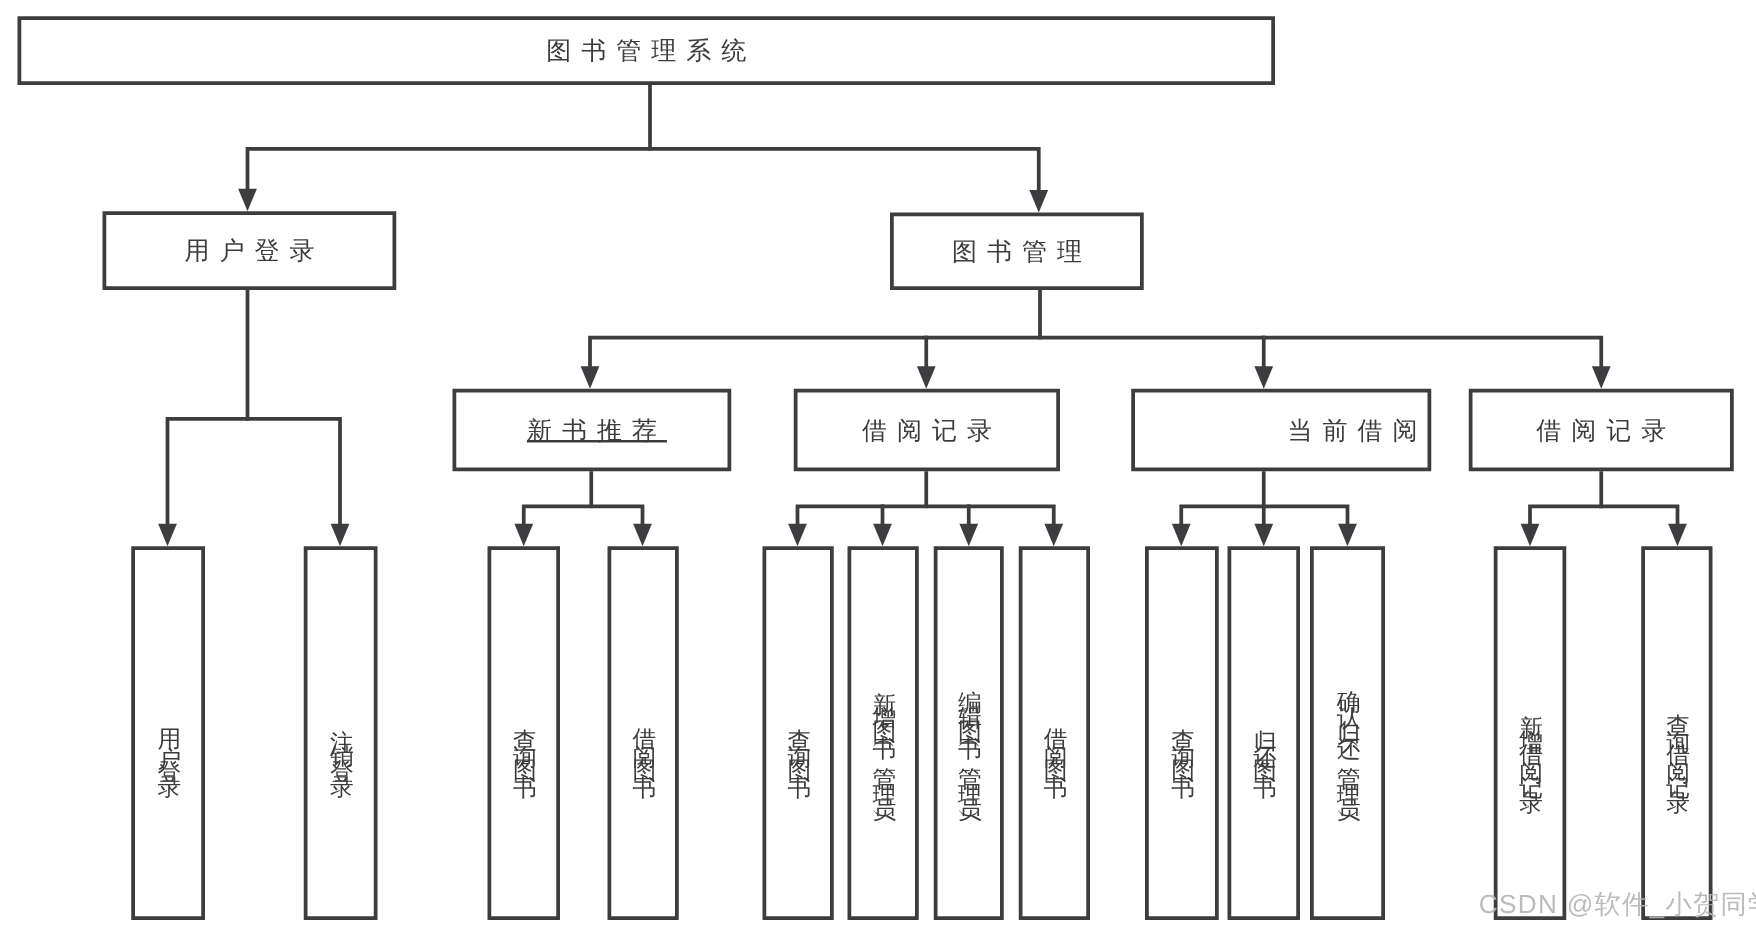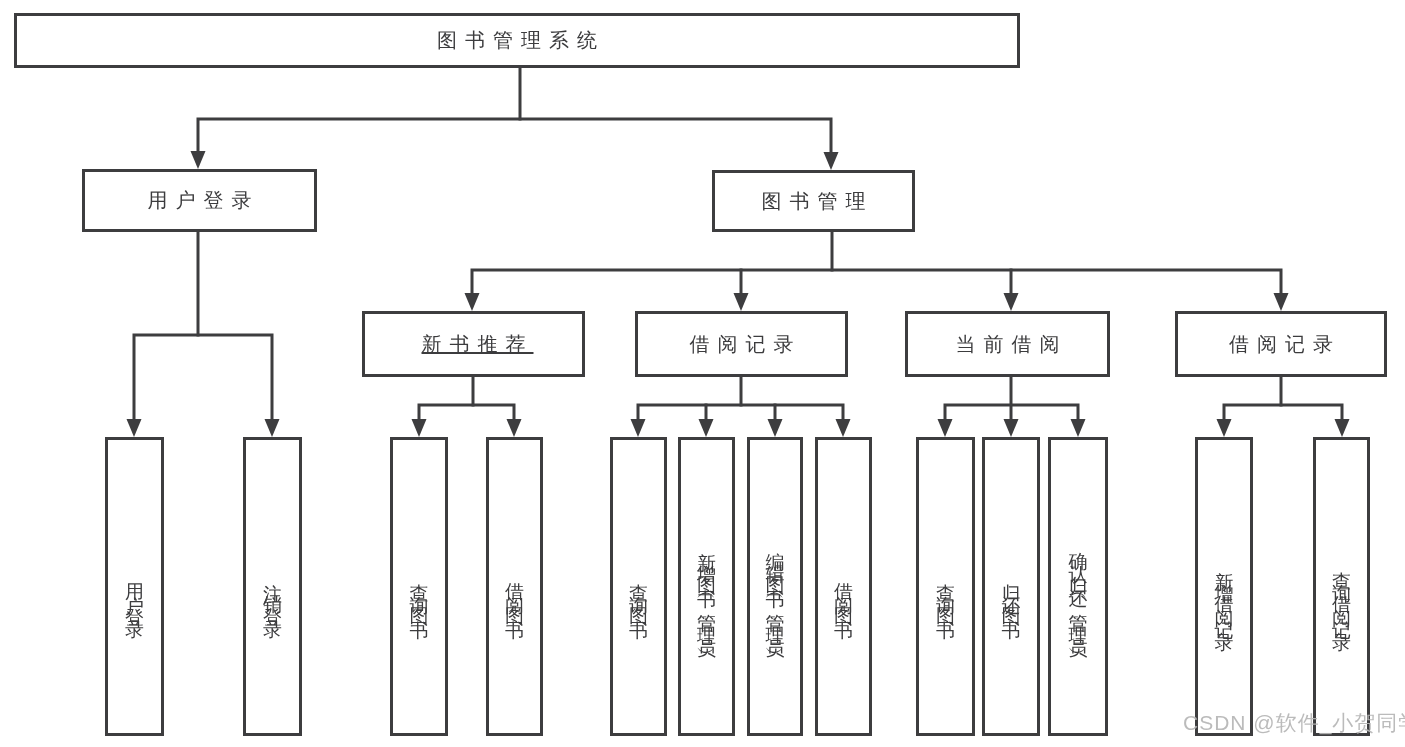--- a/index.html
+++ b/index.html
@@ -143,21 +143,21 @@
   <div class="node hlabel" style="left:712px; top:170px; width:203px; height:62px;">
     <span>图书管理</span>
   </div>
 
   <div class="node hlabel" style="left:362px; top:311px; width:223px; height:66px;text-decoration:underline;">
     <span>新书推荐</span>
   </div>
   <div class="node hlabel" style="left:635px; top:311px; width:213px; height:66px;">
     <span>借阅记录</span>
   </div>
-  <div class="node hlabel" style="left:905px; top:311px; width:205px; height:66px;">
+  <div class="node hlabel" style="left:905px; top:311px; width:240px; height:66px;justify-content:flex-end;">
     <span>当前借阅</span>
   </div>
   <div class="node hlabel" style="left:1175px; top:311px; width:212px; height:66px;">
     <span>借阅记录</span>
   </div>
 
   <div class="node vert" style="left:105px; top:437px; width:59px; height:299px;">
     <span>用户登录</span>
   </div>
   <div class="node vert" style="left:243px; top:437px; width:59px; height:299px;">

